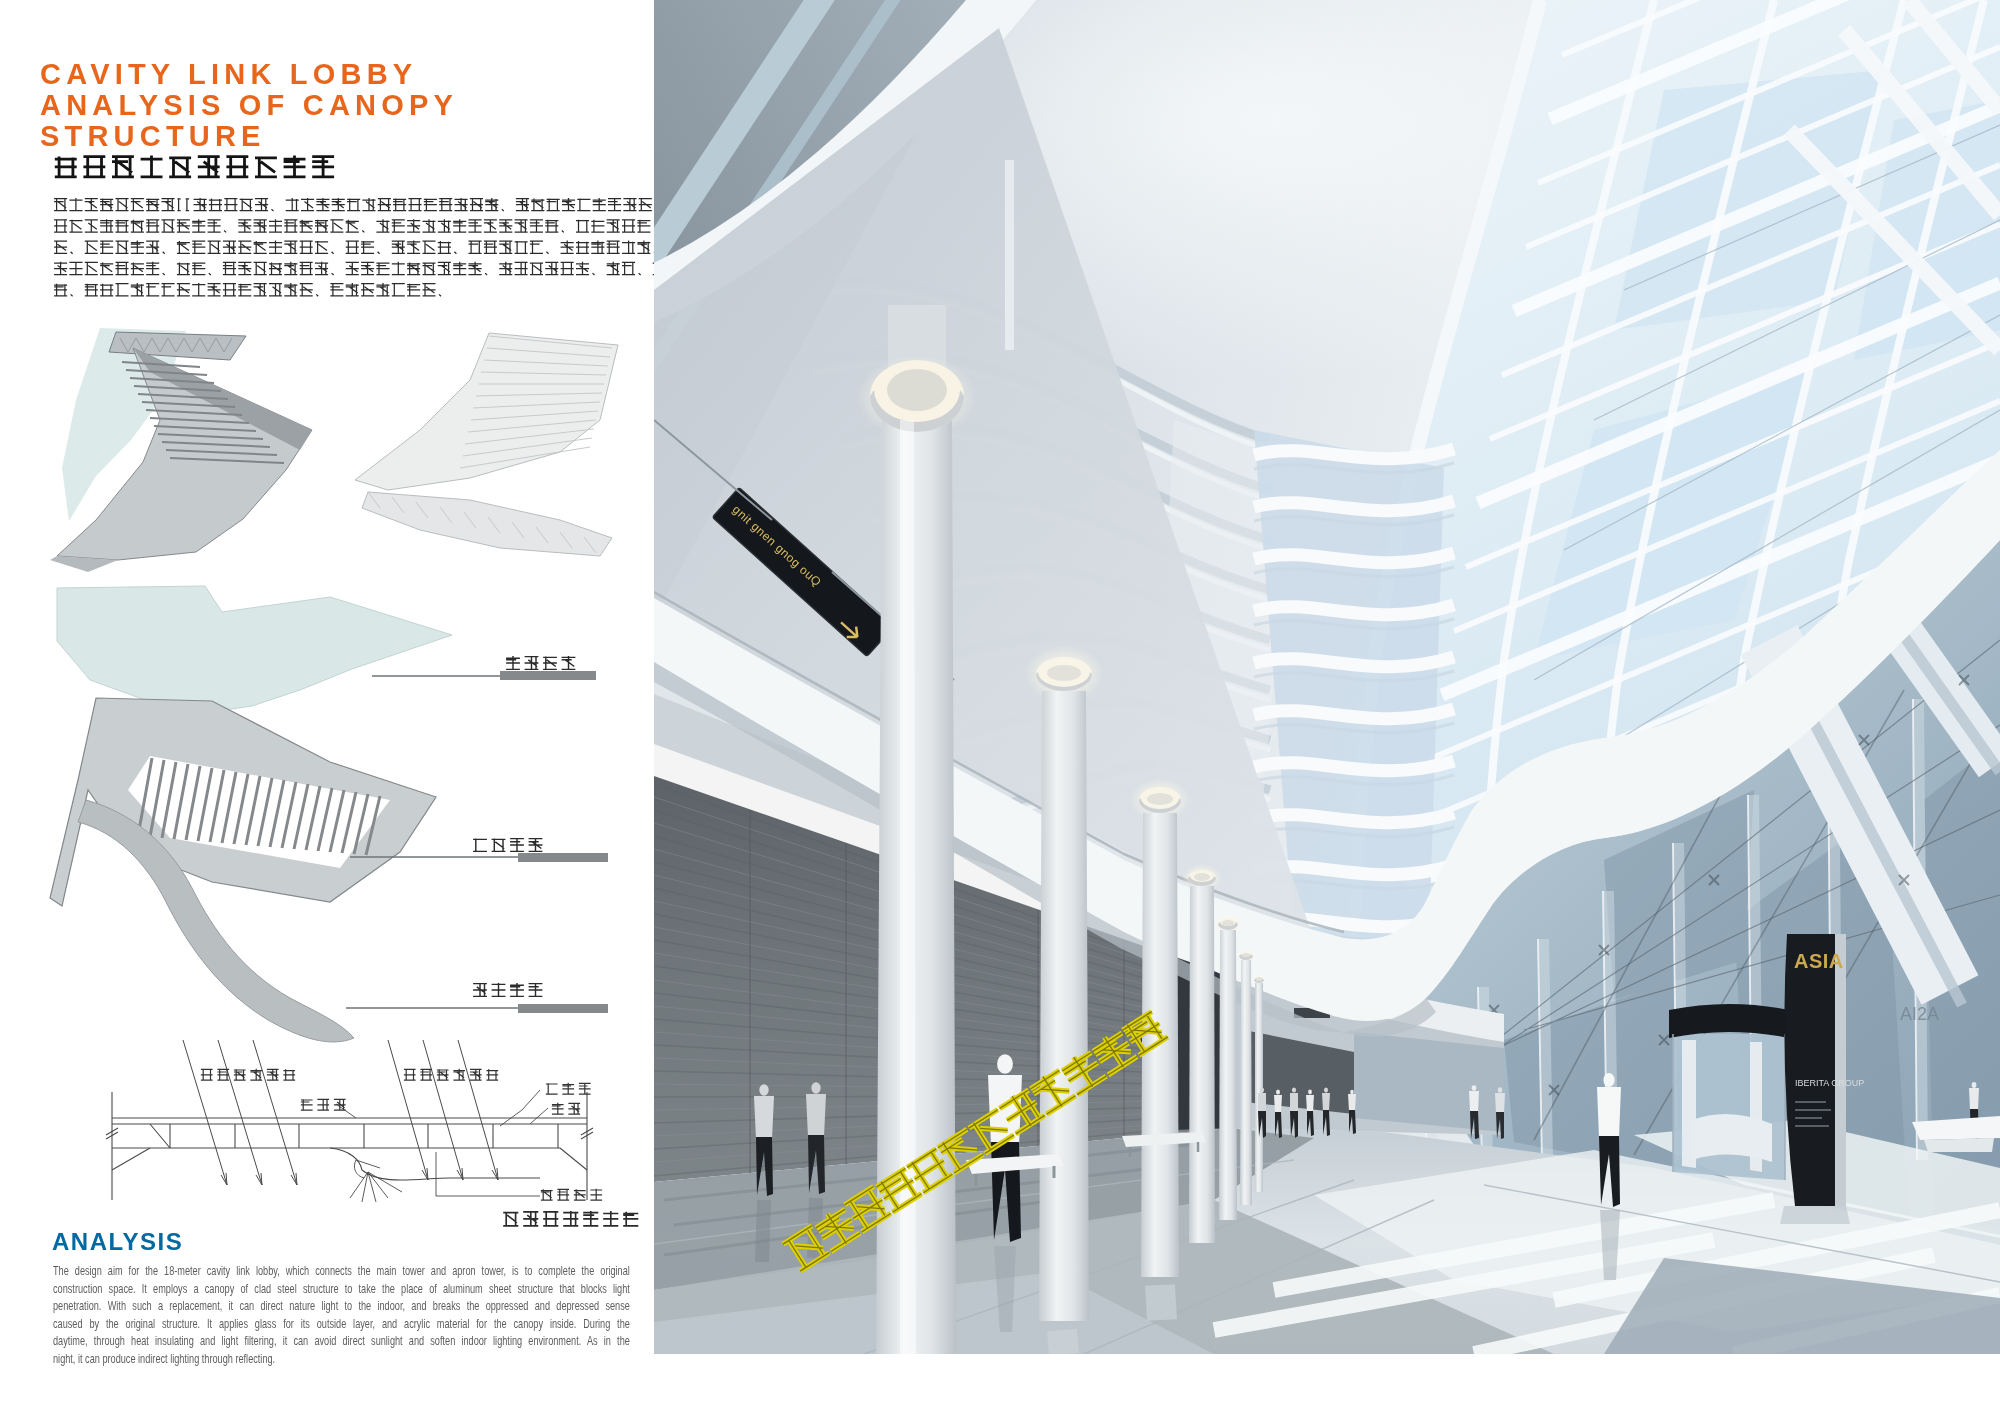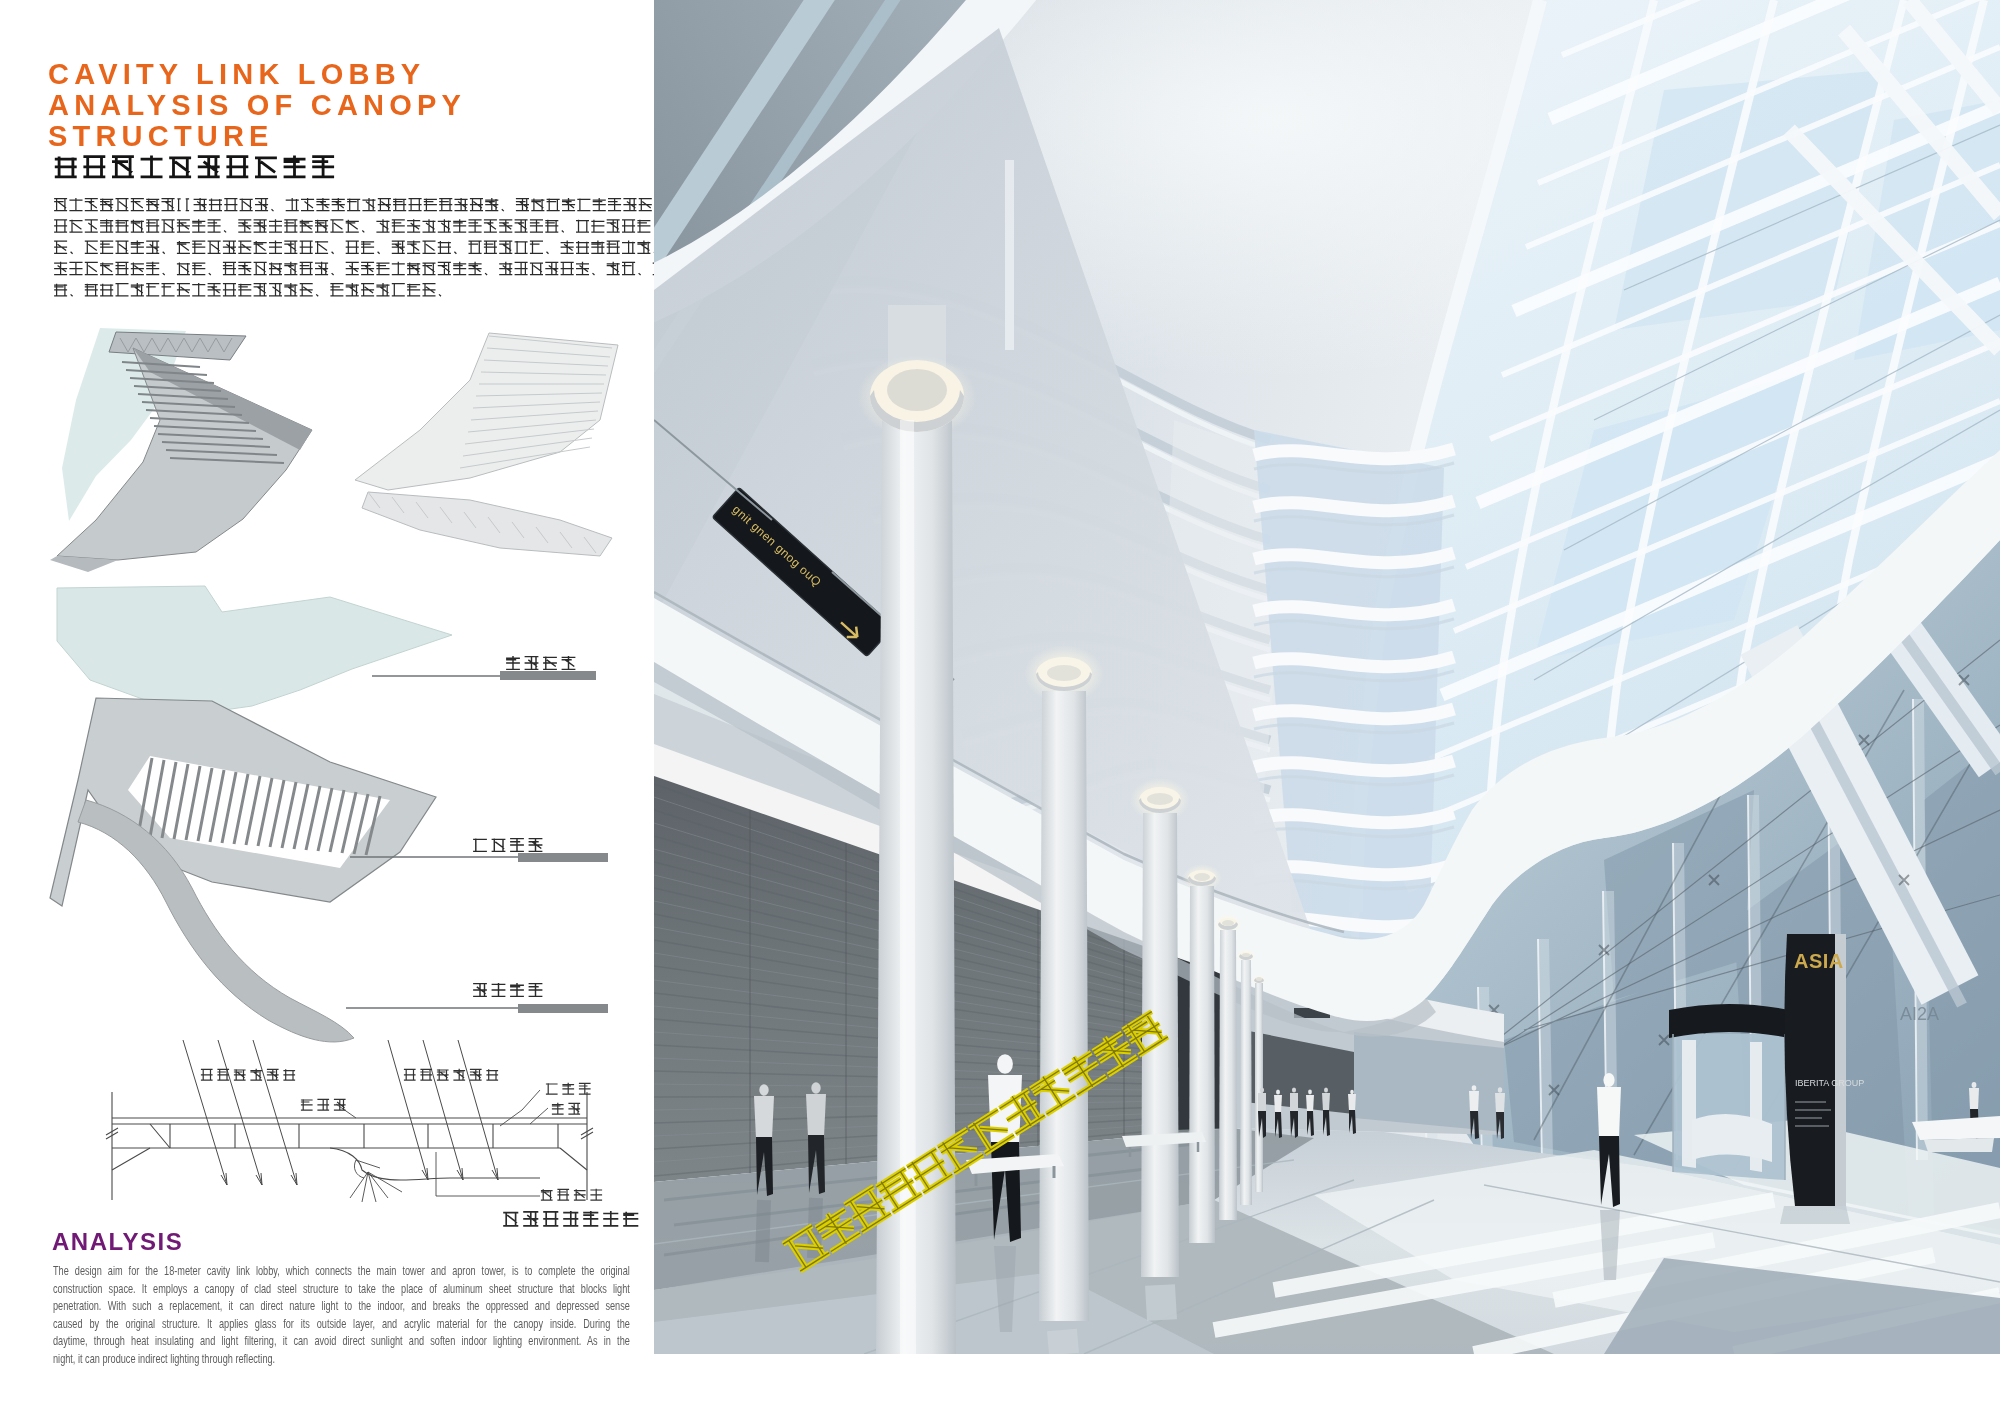--- a/index.html
+++ b/index.html
@@ -1,19 +1,19 @@
 <!DOCTYPE html>
 <html><head><meta charset="utf-8"><style>
 html,body{margin:0;padding:0;background:#ffffff;}
 *{box-sizing:border-box;}
 .page{position:relative;width:2000px;height:1414px;background:#ffffff;overflow:hidden;font-family:"Liberation Sans",sans-serif;}
 </style></head><body>
 <div class="page">
 
-<div style="position:absolute;left:48px;top:59px;width:560px;font-family:'Liberation Sans',sans-serif;font-weight:bold;font-size:29px;line-height:31px;letter-spacing:5.2px;color:#e8661c;">CAVITY LINK LOBBY<br>ANALYSIS OF CANOPY<br>STRUCTURE</div>
+<div style="position:absolute;left:40px;top:59px;width:560px;font-family:'Liberation Sans',sans-serif;font-weight:bold;font-size:29px;line-height:31px;letter-spacing:5.2px;color:#e8661c;">CAVITY LINK LOBBY<br>ANALYSIS OF CANOPY<br>STRUCTURE</div>
 
 <svg style="position:absolute;left:0;top:0;" width="400" height="200" viewBox="0 0 400 200">
       <path fill="none" stroke="#141414" stroke-width="2.81" d="M54.8 159.1L76.7 159.1M54.8 176.9L76.7 176.9M54.8 166.8L76.7 166.8M59.1 156.6L59.1 176.9M72.9 157.6L72.9 175.9M83.4 156.6L105.3 156.6M83.4 176.9L105.3 176.9M83.4 166.8L105.3 166.8M87.7 156.6L87.7 176.9M101.5 157.6L101.5 175.9M112.0 156.6L133.9 156.6M112.0 176.9L133.9 176.9M116.3 156.6L116.3 176.9M130.1 157.6L130.1 175.9M112.0 161.7L128.0 161.7M117.8 161.7L132.1 172.4M140.6 159.1L162.5 159.1M140.6 176.9L162.5 176.9M151.5 155.5L151.5 178.0M169.2 157.8L191.1 157.8M169.2 176.9L191.1 176.9M173.5 156.6L173.5 176.9M187.3 157.6L187.3 175.9M175.0 161.7L189.3 172.4M197.8 156.6L219.7 156.6M197.8 176.9L219.7 176.9M197.8 166.8L219.7 166.8M208.7 155.5L208.7 178.0M215.9 157.6L215.9 175.9M203.6 161.7L217.9 172.4M226.4 156.6L248.3 156.6M226.4 176.9L248.3 176.9M226.4 166.8L248.3 166.8M230.7 156.6L230.7 176.9M244.5 157.6L244.5 175.9M255.0 157.8L276.9 157.8M255.0 176.9L276.9 176.9M259.3 156.6L259.3 176.9M260.8 161.7L275.1 172.4M283.6 159.1L305.5 159.1M283.6 176.9L305.5 176.9M283.6 166.8L305.5 166.8M294.5 155.5L294.5 178.0M283.6 161.7L299.6 161.7M312.2 156.6L334.1 156.6M312.2 176.9L334.1 176.9M312.2 166.8L334.1 166.8M323.1 155.5L323.1 178.0M312.2 161.7L328.2 161.7"></path>
     </svg>
 
 <svg style="position:absolute;left:0;top:0;" width="654" height="330" viewBox="0 0 654 330">
       <path fill="none" stroke="#2b2b2b" stroke-width="1.25" d="M54.1 198.5L67.1 198.5M54.1 210.7L67.1 210.7M56.6 198.5L56.6 210.7M64.9 199.1L64.9 210.1M54.1 201.6L63.6 201.6M57.6 201.6L66.1 207.9M69.4 200.0L82.5 200.0M69.4 210.7L82.5 210.7M75.9 197.9L75.9 211.3M84.8 198.5L97.8 198.5M84.8 210.7L97.8 210.7M91.3 197.9L91.3 211.3M84.8 201.6L94.3 201.6M88.3 201.6L96.8 207.9M100.1 199.3L113.2 199.3M100.1 210.7L113.2 210.7M100.1 204.6L113.2 204.6M102.7 198.5L102.7 210.7M110.9 199.1L110.9 210.1M100.1 201.6L109.7 201.6M103.6 201.6L112.1 207.9M115.5 198.5L128.5 198.5M115.5 210.7L128.5 210.7M118.0 198.5L118.0 210.7M126.3 199.1L126.3 210.1M119.0 201.6L127.5 207.9M130.8 198.5L143.9 198.5M130.8 210.7L143.9 210.7M133.4 198.5L133.4 210.7M130.8 201.6L140.4 201.6M134.3 201.6L142.8 207.9M146.2 199.3L159.2 199.3M146.2 210.7L159.2 210.7M146.2 204.6L159.2 204.6M148.7 198.5L148.7 210.7M157.0 199.1L157.0 210.1M146.2 201.6L155.7 201.6M149.7 201.6L158.2 207.9M161.5 198.5L174.6 198.5M161.5 210.7L174.6 210.7M168.0 197.9L168.0 211.3M172.3 199.1L172.3 210.1M161.5 201.6L171.1 201.6M165.0 201.6L173.5 207.9M178.6 198.5L178.6 210.7M177.4 198.8L180.7 198.8M177.4 210.7L180.7 210.7M186.9 198.5L186.9 210.7M185.7 198.8L189.1 198.8M185.7 210.7L189.1 210.7M193.6 199.3L206.7 199.3M193.6 210.7L206.7 210.7M193.6 204.6L206.7 204.6M200.1 197.9L200.1 211.3M204.4 199.1L204.4 210.1M197.1 201.6L205.6 207.9M208.9 200.0L222.0 200.0M208.9 210.7L222.0 210.7M208.9 204.6L222.0 204.6M211.5 198.5L211.5 210.7M219.7 199.1L219.7 210.1M224.3 198.5L237.4 198.5M224.3 210.7L237.4 210.7M224.3 204.6L237.4 204.6M226.9 198.5L226.9 210.7M235.1 199.1L235.1 210.1M239.6 199.3L252.7 199.3M239.6 210.7L252.7 210.7M242.2 198.5L242.2 210.7M250.4 199.1L250.4 210.1M243.1 201.6L251.6 207.9M255.0 198.5L268.1 198.5M255.0 210.7L268.1 210.7M255.0 204.6L268.1 204.6M261.5 197.9L261.5 211.3M265.8 199.1L265.8 210.1M258.5 201.6L267.0 207.9M271.5 209.2L273.5 211.1M285.7 200.0L298.8 200.0M285.7 210.7L298.8 210.7M292.2 197.9L292.2 211.3M296.5 199.1L296.5 210.1M301.0 199.3L314.1 199.3M301.0 210.7L314.1 210.7M307.6 197.9L307.6 211.3M304.5 201.6L313.0 207.9M316.4 199.3L329.5 199.3M316.4 210.7L329.5 210.7M316.4 204.6L329.5 204.6M322.9 197.9L322.9 211.3M316.4 201.6L326.0 201.6M319.9 201.6L328.4 207.9M331.7 199.3L344.8 199.3M331.7 210.7L344.8 210.7M331.7 204.6L344.8 204.6M338.3 197.9L338.3 211.3M331.7 201.6L341.3 201.6M335.2 201.6L343.7 207.9M347.1 199.3L360.2 199.3M347.1 210.7L360.2 210.7M349.7 198.5L349.7 210.7M357.9 199.1L357.9 210.1M347.1 201.6L356.7 201.6M362.4 200.0L375.5 200.0M362.4 210.7L375.5 210.7M369.0 197.9L369.0 211.3M373.2 199.1L373.2 210.1M365.9 201.6L374.4 207.9M377.8 198.5L390.9 198.5M377.8 210.7L390.9 210.7M377.8 204.6L390.9 204.6M380.4 198.5L380.4 210.7M388.6 199.1L388.6 210.1M381.3 201.6L389.8 207.9M393.1 199.3L406.2 199.3M393.1 210.7L406.2 210.7M393.1 204.6L406.2 204.6M395.7 198.5L395.7 210.7M403.9 199.1L403.9 210.1M393.1 201.6L402.7 201.6M408.5 198.5L421.6 198.5M408.5 210.7L421.6 210.7M408.5 204.6L421.6 204.6M411.1 198.5L411.1 210.7M419.3 199.1L419.3 210.1M423.8 199.3L436.9 199.3M423.8 210.7L436.9 210.7M423.8 204.6L436.9 204.6M426.4 198.5L426.4 210.7M423.8 201.6L433.4 201.6M439.2 198.5L452.3 198.5M439.2 210.7L452.3 210.7M439.2 204.6L452.3 204.6M441.8 198.5L441.8 210.7M450.0 199.1L450.0 210.1M439.2 201.6L448.8 201.6M454.5 199.3L467.6 199.3M454.5 210.7L467.6 210.7M454.5 204.6L467.6 204.6M461.1 197.9L461.1 211.3M465.3 199.1L465.3 210.1M458.0 201.6L466.5 207.9M469.9 198.5L483.0 198.5M469.9 210.7L483.0 210.7M469.9 204.6L483.0 204.6M472.5 198.5L472.5 210.7M480.7 199.1L480.7 210.1M473.4 201.6L481.9 207.9M485.2 200.0L498.3 200.0M485.2 210.7L498.3 210.7M485.2 204.6L498.3 204.6M491.8 197.9L491.8 211.3M496.0 199.1L496.0 210.1M485.2 201.6L494.8 201.6M488.7 201.6L497.2 207.9M501.8 209.2L503.8 211.1M515.9 198.5L529.0 198.5M515.9 210.7L529.0 210.7M515.9 204.6L529.0 204.6M522.5 197.9L522.5 211.3M526.7 199.1L526.7 210.1M515.9 201.6L525.5 201.6M519.4 201.6L527.9 207.9M531.3 200.0L544.4 200.0M531.3 210.7L544.4 210.7M533.9 198.5L533.9 210.7M542.1 199.1L542.1 210.1M531.3 201.6L540.9 201.6M534.8 201.6L543.3 207.9M546.6 199.3L559.7 199.3M546.6 210.7L559.7 210.7M549.2 198.5L549.2 210.7M557.4 199.1L557.4 210.1M546.6 201.6L556.2 201.6M562.0 200.0L575.1 200.0M562.0 210.7L575.1 210.7M562.0 204.6L575.1 204.6M568.5 197.9L568.5 211.3M562.0 201.6L571.6 201.6M565.5 201.6L574.0 207.9M577.3 199.3L590.4 199.3M577.3 210.7L590.4 210.7M579.9 198.5L579.9 210.7M592.7 200.0L605.8 200.0M592.7 210.7L605.8 210.7M592.7 204.6L605.8 204.6M599.2 197.9L599.2 211.3M592.7 201.6L602.3 201.6M608.0 198.5L621.1 198.5M608.0 210.7L621.1 210.7M608.0 204.6L621.1 204.6M614.6 197.9L614.6 211.3M608.0 201.6L617.6 201.6M623.4 198.5L636.5 198.5M623.4 210.7L636.5 210.7M623.4 204.6L636.5 204.6M629.9 197.9L629.9 211.3M634.2 199.1L634.2 210.1M626.9 201.6L635.4 207.9M638.7 198.5L651.8 198.5M638.7 210.7L651.8 210.7M638.7 204.6L651.8 204.6M641.3 198.5L641.3 210.7M642.2 201.6L650.7 207.9"></path>
       <path fill="none" stroke="#2b2b2b" stroke-width="1.25" d="M54.1 219.8L67.1 219.8M54.1 232.0L67.1 232.0M54.1 225.9L67.1 225.9M56.6 219.8L56.6 232.0M64.9 220.4L64.9 231.4M69.4 220.6L82.5 220.6M69.4 232.0L82.5 232.0M72.0 219.8L72.0 232.0M72.9 222.9L81.4 229.2M84.8 219.8L97.8 219.8M84.8 232.0L97.8 232.0M91.3 219.2L91.3 232.6M88.3 222.9L96.8 229.2M100.1 220.6L113.2 220.6M100.1 232.0L113.2 232.0M100.1 225.9L113.2 225.9M106.6 219.2L106.6 232.6M110.9 220.4L110.9 231.4M100.1 222.9L109.7 222.9M115.5 220.6L128.5 220.6M115.5 232.0L128.5 232.0M115.5 225.9L128.5 225.9M118.0 219.8L118.0 232.0M126.3 220.4L126.3 231.4M115.5 222.9L125.0 222.9M130.8 221.3L143.9 221.3M130.8 232.0L143.9 232.0M133.4 219.8L133.4 232.0M141.6 220.4L141.6 231.4M130.8 222.9L140.4 222.9M134.3 222.9L142.8 229.2M146.2 219.8L159.2 219.8M146.2 232.0L159.2 232.0M146.2 225.9L159.2 225.9M148.7 219.8L148.7 232.0M157.0 220.4L157.0 231.4M146.2 222.9L155.7 222.9M161.5 219.8L174.6 219.8M161.5 232.0L174.6 232.0M164.1 219.8L164.1 232.0M172.3 220.4L172.3 231.4M165.0 222.9L173.5 229.2M176.9 219.8L189.9 219.8M176.9 232.0L189.9 232.0M176.9 225.9L189.9 225.9M179.4 219.8L179.4 232.0M176.9 222.9L186.4 222.9M180.4 222.9L188.9 229.2M192.2 221.3L205.3 221.3M192.2 232.0L205.3 232.0M192.2 225.9L205.3 225.9M198.7 219.2L198.7 232.6M192.2 222.9L201.8 222.9M207.6 219.8L220.6 219.8M207.6 232.0L220.6 232.0M207.6 225.9L220.6 225.9M214.1 219.2L214.1 232.6M207.6 222.9L217.1 222.9M224.1 230.5L226.1 232.4M238.3 219.8L251.3 219.8M238.3 232.0L251.3 232.0M238.3 225.9L251.3 225.9M244.8 219.2L244.8 232.6M238.3 222.9L247.8 222.9M241.8 222.9L250.3 229.2M253.6 219.8L266.7 219.8M253.6 232.0L266.7 232.0M253.6 225.9L266.7 225.9M260.1 219.2L260.1 232.6M264.4 220.4L264.4 231.4M253.6 222.9L263.2 222.9M257.1 222.9L265.6 229.2M269.0 221.3L282.0 221.3M269.0 232.0L282.0 232.0M269.0 225.9L282.0 225.9M275.5 219.2L275.5 232.6M284.3 219.8L297.4 219.8M284.3 232.0L297.4 232.0M284.3 225.9L297.4 225.9M286.9 219.8L286.9 232.0M295.1 220.4L295.1 231.4M284.3 222.9L293.9 222.9M299.7 221.3L312.7 221.3M299.7 232.0L312.7 232.0M299.7 225.9L312.7 225.9M302.2 219.8L302.2 232.0M299.7 222.9L309.2 222.9M303.2 222.9L311.7 229.2M315.0 220.6L328.1 220.6M315.0 232.0L328.1 232.0M315.0 225.9L328.1 225.9M317.6 219.8L317.6 232.0M325.8 220.4L325.8 231.4M315.0 222.9L324.6 222.9M318.5 222.9L327.0 229.2M330.4 219.8L343.4 219.8M330.4 232.0L343.4 232.0M332.9 219.8L332.9 232.0M333.9 222.9L342.4 229.2M345.7 221.3L358.8 221.3M345.7 232.0L358.8 232.0M348.3 219.8L348.3 232.0M345.7 222.9L355.3 222.9M349.2 222.9L357.7 229.2M362.3 230.5L364.3 232.4M376.4 221.3L389.5 221.3M376.4 232.0L389.5 232.0M383.0 219.2L383.0 232.6M387.2 220.4L387.2 231.4M379.9 222.9L388.4 229.2M391.8 219.8L404.8 219.8M391.8 232.0L404.8 232.0M391.8 225.9L404.8 225.9M394.3 219.8L394.3 232.0M391.8 222.9L401.3 222.9M407.1 220.6L420.2 220.6M407.1 232.0L420.2 232.0M407.1 225.9L420.2 225.9M413.7 219.2L413.7 232.6M410.6 222.9L419.1 229.2M422.5 221.3L435.5 221.3M422.5 232.0L435.5 232.0M429.0 219.2L429.0 232.6M433.3 220.4L433.3 231.4M426.0 222.9L434.5 229.2M437.8 221.3L450.9 221.3M437.8 232.0L450.9 232.0M444.4 219.2L444.4 232.6M448.6 220.4L448.6 231.4M441.3 222.9L449.8 229.2M453.2 221.3L466.2 221.3M453.2 232.0L466.2 232.0M453.2 225.9L466.2 225.9M459.7 219.2L459.7 232.6M453.2 222.9L462.7 222.9M468.5 219.8L481.6 219.8M468.5 232.0L481.6 232.0M468.5 225.9L481.6 225.9M475.1 219.2L475.1 232.6M468.5 222.9L478.1 222.9M483.9 219.8L496.9 219.8M483.9 232.0L496.9 232.0M490.4 219.2L490.4 232.6M483.9 222.9L493.4 222.9M487.4 222.9L495.9 229.2M499.2 219.8L512.3 219.8M499.2 232.0L512.3 232.0M499.2 225.9L512.3 225.9M505.8 219.2L505.8 232.6M499.2 222.9L508.8 222.9M502.7 222.9L511.2 229.2M514.6 219.8L527.6 219.8M514.6 232.0L527.6 232.0M521.1 219.2L521.1 232.6M525.4 220.4L525.4 231.4M514.6 222.9L524.1 222.9M518.1 222.9L526.6 229.2M529.9 219.8L543.0 219.8M529.9 232.0L543.0 232.0M529.9 225.9L543.0 225.9M536.5 219.2L536.5 232.6M529.9 222.9L539.5 222.9M545.3 220.6L558.3 220.6M545.3 232.0L558.3 232.0M545.3 225.9L558.3 225.9M547.8 219.8L547.8 232.0M556.1 220.4L556.1 231.4M545.3 222.9L554.8 222.9M561.8 230.5L563.8 232.4M576.0 220.6L589.0 220.6M576.0 232.0L589.0 232.0M578.5 219.8L578.5 232.0M586.8 220.4L586.8 231.4M591.3 221.3L604.4 221.3M591.3 232.0L604.4 232.0M591.3 225.9L604.4 225.9M593.9 219.8L593.9 232.0M606.7 219.8L619.7 219.8M606.7 232.0L619.7 232.0M613.2 219.2L613.2 232.6M617.5 220.4L617.5 231.4M606.7 222.9L616.2 222.9M610.2 222.9L618.7 229.2M622.0 219.8L635.1 219.8M622.0 232.0L635.1 232.0M622.0 225.9L635.1 225.9M624.6 219.8L624.6 232.0M632.8 220.4L632.8 231.4M637.4 220.6L650.4 220.6M637.4 232.0L650.4 232.0M637.4 225.9L650.4 225.9M639.9 219.8L639.9 232.0M637.4 222.9L646.9 222.9"></path>
       <path fill="none" stroke="#2b2b2b" stroke-width="1.25" d="M54.1 241.1L67.1 241.1M54.1 253.3L67.1 253.3M54.1 247.2L67.1 247.2M56.6 241.1L56.6 253.3M57.6 244.2L66.1 250.5M70.6 251.8L72.6 253.7M84.8 241.1L97.8 241.1M84.8 253.3L97.8 253.3M87.3 241.1L87.3 253.3M88.3 244.2L96.8 250.5M100.1 241.1L113.2 241.1M100.1 253.3L113.2 253.3M100.1 247.2L113.2 247.2M102.7 241.1L102.7 253.3M100.1 244.2L109.7 244.2M115.5 241.1L128.5 241.1M115.5 253.3L128.5 253.3M118.0 241.1L118.0 253.3M126.3 241.7L126.3 252.7M119.0 244.2L127.5 250.5M130.8 242.6L143.9 242.6M130.8 253.3L143.9 253.3M130.8 247.2L143.9 247.2M137.3 240.5L137.3 253.9M130.8 244.2L140.4 244.2M146.2 241.1L159.2 241.1M146.2 253.3L159.2 253.3M146.2 247.2L159.2 247.2M152.7 240.5L152.7 253.9M157.0 241.7L157.0 252.7M149.7 244.2L158.2 250.5M162.7 251.8L164.7 253.7M176.9 242.6L189.9 242.6M176.9 253.3L189.9 253.3M179.4 241.1L179.4 253.3M176.9 244.2L186.4 244.2M180.4 244.2L188.9 250.5M192.2 241.1L205.3 241.1M192.2 253.3L205.3 253.3M192.2 247.2L205.3 247.2M194.8 241.1L194.8 253.3M192.2 244.2L201.8 244.2M207.6 241.1L220.6 241.1M207.6 253.3L220.6 253.3M210.1 241.1L210.1 253.3M218.4 241.7L218.4 252.7M211.1 244.2L219.6 250.5M222.9 241.1L236.0 241.1M222.9 253.3L236.0 253.3M222.9 247.2L236.0 247.2M229.4 240.5L229.4 253.9M233.7 241.7L233.7 252.7M226.4 244.2L234.9 250.5M238.3 241.1L251.3 241.1M238.3 253.3L251.3 253.3M238.3 247.2L251.3 247.2M240.8 241.1L240.8 253.3M241.8 244.2L250.3 250.5M253.6 242.6L266.7 242.6M253.6 253.3L266.7 253.3M256.2 241.1L256.2 253.3M253.6 244.2L263.2 244.2M257.1 244.2L265.6 250.5M269.0 242.6L282.0 242.6M269.0 253.3L282.0 253.3M269.0 247.2L282.0 247.2M275.5 240.5L275.5 253.9M284.3 241.1L297.4 241.1M284.3 253.3L297.4 253.3M290.8 240.5L290.8 253.9M295.1 241.7L295.1 252.7M284.3 244.2L293.9 244.2M287.8 244.2L296.3 250.5M299.7 241.1L312.7 241.1M299.7 253.3L312.7 253.3M299.7 247.2L312.7 247.2M302.2 241.1L302.2 253.3M310.5 241.7L310.5 252.7M315.0 241.9L328.1 241.9M315.0 253.3L328.1 253.3M317.6 241.1L317.6 253.3M318.5 244.2L327.0 250.5M331.6 251.8L333.6 253.7M345.7 241.1L358.8 241.1M345.7 253.3L358.8 253.3M345.7 247.2L358.8 247.2M348.3 241.1L348.3 253.3M356.5 241.7L356.5 252.7M361.1 241.9L374.1 241.9M361.1 253.3L374.1 253.3M361.1 247.2L374.1 247.2M363.6 241.1L363.6 253.3M361.1 244.2L370.6 244.2M377.6 251.8L379.6 253.7M391.8 241.1L404.8 241.1M391.8 253.3L404.8 253.3M391.8 247.2L404.8 247.2M398.3 240.5L398.3 253.9M402.6 241.7L402.6 252.7M391.8 244.2L401.3 244.2M395.3 244.2L403.8 250.5M407.1 241.9L420.2 241.9M407.1 253.3L420.2 253.3M413.7 240.5L413.7 253.9M407.1 244.2L416.7 244.2M410.6 244.2L419.1 250.5M422.5 241.1L435.5 241.1M422.5 253.3L435.5 253.3M425.0 241.1L425.0 253.3M426.0 244.2L434.5 250.5M437.8 242.6L450.9 242.6M437.8 253.3L450.9 253.3M437.8 247.2L450.9 247.2M440.4 241.1L440.4 253.3M448.6 241.7L448.6 252.7M454.4 251.8L456.4 253.7M468.5 241.1L481.6 241.1M468.5 253.3L481.6 253.3M471.1 241.1L471.1 253.3M479.3 241.7L479.3 252.7M468.5 244.2L478.1 244.2M483.9 241.1L496.9 241.1M483.9 253.3L496.9 253.3M483.9 247.2L496.9 247.2M486.4 241.1L486.4 253.3M494.7 241.7L494.7 252.7M483.9 244.2L493.4 244.2M499.2 241.1L512.3 241.1M499.2 253.3L512.3 253.3M505.8 240.5L505.8 253.9M510.0 241.7L510.0 252.7M499.2 244.2L508.8 244.2M502.7 244.2L511.2 250.5M514.6 241.9L527.6 241.9M514.6 253.3L527.6 253.3M517.1 241.1L517.1 253.3M525.4 241.7L525.4 252.7M529.9 241.1L543.0 241.1M529.9 253.3L543.0 253.3M532.5 241.1L532.5 253.3M529.9 244.2L539.5 244.2M546.5 251.8L548.5 253.7M560.6 242.6L573.7 242.6M560.6 253.3L573.7 253.3M560.6 247.2L573.7 247.2M567.2 240.5L567.2 253.9M564.1 244.2L572.6 250.5M576.0 242.6L589.0 242.6M576.0 253.3L589.0 253.3M576.0 247.2L589.0 247.2M578.5 241.1L578.5 253.3M586.8 241.7L586.8 252.7M591.3 242.6L604.4 242.6M591.3 253.3L604.4 253.3M591.3 247.2L604.4 247.2M597.9 240.5L597.9 253.9M602.1 241.7L602.1 252.7M591.3 244.2L600.9 244.2M606.7 241.1L619.7 241.1M606.7 253.3L619.7 253.3M606.7 247.2L619.7 247.2M609.2 241.1L609.2 253.3M617.5 241.7L617.5 252.7M606.7 244.2L616.2 244.2M622.0 242.6L635.1 242.6M622.0 253.3L635.1 253.3M628.6 240.5L628.6 253.9M632.8 241.7L632.8 252.7M637.4 242.6L650.4 242.6M637.4 253.3L650.4 253.3M643.9 240.5L643.9 253.9M648.2 241.7L648.2 252.7M637.4 244.2L646.9 244.2M640.9 244.2L649.4 250.5M653.9 251.8L655.9 253.7"></path>
       <path fill="none" stroke="#2b2b2b" stroke-width="1.25" d="M54.1 263.2L67.1 263.2M54.1 274.6L67.1 274.6M54.1 268.5L67.1 268.5M60.6 261.8L60.6 275.2M57.6 265.5L66.1 271.8M69.4 262.4L82.5 262.4M69.4 274.6L82.5 274.6M69.4 268.5L82.5 268.5M75.9 261.8L75.9 275.2M84.8 262.4L97.8 262.4M84.8 274.6L97.8 274.6M87.3 262.4L87.3 274.6M88.3 265.5L96.8 271.8M100.1 263.9L113.2 263.9M100.1 274.6L113.2 274.6M102.7 262.4L102.7 274.6M100.1 265.5L109.7 265.5M103.6 265.5L112.1 271.8M115.5 262.4L128.5 262.4M115.5 274.6L128.5 274.6M115.5 268.5L128.5 268.5M118.0 262.4L118.0 274.6M126.3 263.0L126.3 274.0M115.5 265.5L125.0 265.5M130.8 263.9L143.9 263.9M130.8 274.6L143.9 274.6M130.8 268.5L143.9 268.5M133.4 262.4L133.4 274.6M134.3 265.5L142.8 271.8M146.2 263.2L159.2 263.2M146.2 274.6L159.2 274.6M146.2 268.5L159.2 268.5M152.7 261.8L152.7 275.2M146.2 265.5L155.7 265.5M162.7 273.1L164.7 275.0M176.9 263.9L189.9 263.9M176.9 274.6L189.9 274.6M179.4 262.4L179.4 274.6M187.7 263.0L187.7 274.0M180.4 265.5L188.9 271.8M192.2 263.2L205.3 263.2M192.2 274.6L205.3 274.6M192.2 268.5L205.3 268.5M194.8 262.4L194.8 274.6M192.2 265.5L201.8 265.5M208.8 273.1L210.8 275.0M222.9 262.4L236.0 262.4M222.9 274.6L236.0 274.6M222.9 268.5L236.0 268.5M225.5 262.4L225.5 274.6M233.7 263.0L233.7 274.0M222.9 265.5L232.5 265.5M238.3 262.4L251.3 262.4M238.3 274.6L251.3 274.6M238.3 268.5L251.3 268.5M244.8 261.8L244.8 275.2M238.3 265.5L247.8 265.5M241.8 265.5L250.3 271.8M253.6 262.4L266.7 262.4M253.6 274.6L266.7 274.6M256.2 262.4L256.2 274.6M264.4 263.0L264.4 274.0M257.1 265.5L265.6 271.8M269.0 263.9L282.0 263.9M269.0 274.6L282.0 274.6M269.0 268.5L282.0 268.5M271.5 262.4L271.5 274.6M279.8 263.0L279.8 274.0M272.5 265.5L281.0 271.8M284.3 263.9L297.4 263.9M284.3 274.6L297.4 274.6M290.8 261.8L290.8 275.2M295.1 263.0L295.1 274.0M284.3 265.5L293.9 265.5M287.8 265.5L296.3 271.8M299.7 262.4L312.7 262.4M299.7 274.6L312.7 274.6M299.7 268.5L312.7 268.5M302.2 262.4L302.2 274.6M310.5 263.0L310.5 274.0M299.7 265.5L309.2 265.5M315.0 263.2L328.1 263.2M315.0 274.6L328.1 274.6M315.0 268.5L328.1 268.5M321.6 261.8L321.6 275.2M325.8 263.0L325.8 274.0M318.5 265.5L327.0 271.8M331.6 273.1L333.6 275.0M345.7 262.4L358.8 262.4M345.7 274.6L358.8 274.6M345.7 268.5L358.8 268.5M352.3 261.8L352.3 275.2M349.2 265.5L357.7 271.8M361.1 262.4L374.1 262.4M361.1 274.6L374.1 274.6M361.1 268.5L374.1 268.5M367.6 261.8L367.6 275.2M361.1 265.5L370.6 265.5M364.6 265.5L373.1 271.8M376.4 263.2L389.5 263.2M376.4 274.6L389.5 274.6M376.4 268.5L389.5 268.5M379.0 262.4L379.0 274.6M376.4 265.5L386.0 265.5M391.8 263.9L404.8 263.9M391.8 274.6L404.8 274.6M398.3 261.8L398.3 275.2M407.1 263.9L420.2 263.9M407.1 274.6L420.2 274.6M407.1 268.5L420.2 268.5M409.7 262.4L409.7 274.6M417.9 263.0L417.9 274.0M407.1 265.5L416.7 265.5M410.6 265.5L419.1 271.8M422.5 263.2L435.5 263.2M422.5 274.6L435.5 274.6M425.0 262.4L425.0 274.6M433.3 263.0L433.3 274.0M422.5 265.5L432.0 265.5M426.0 265.5L434.5 271.8M437.8 262.4L450.9 262.4M437.8 274.6L450.9 274.6M444.4 261.8L444.4 275.2M448.6 263.0L448.6 274.0M437.8 265.5L447.4 265.5M441.3 265.5L449.8 271.8M453.2 263.9L466.2 263.9M453.2 274.6L466.2 274.6M453.2 268.5L466.2 268.5M459.7 261.8L459.7 275.2M453.2 265.5L462.7 265.5M468.5 263.9L481.6 263.9M468.5 274.6L481.6 274.6M468.5 268.5L481.6 268.5M475.1 261.8L475.1 275.2M468.5 265.5L478.1 265.5M472.0 265.5L480.5 271.8M485.1 273.1L487.1 275.0M499.2 263.9L512.3 263.9M499.2 274.6L512.3 274.6M499.2 268.5L512.3 268.5M505.8 261.8L505.8 275.2M510.0 263.0L510.0 274.0M502.7 265.5L511.2 271.8M514.6 262.4L527.6 262.4M514.6 274.6L527.6 274.6M514.6 268.5L527.6 268.5M521.1 261.8L521.1 275.2M525.4 263.0L525.4 274.0M529.9 263.2L543.0 263.2M529.9 274.6L543.0 274.6M532.5 262.4L532.5 274.6M540.7 263.0L540.7 274.0M533.4 265.5L541.9 271.8M545.3 262.4L558.3 262.4M545.3 274.6L558.3 274.6M545.3 268.5L558.3 268.5M551.8 261.8L551.8 275.2M556.1 263.0L556.1 274.0M548.8 265.5L557.3 271.8M560.6 262.4L573.7 262.4M560.6 274.6L573.7 274.6M560.6 268.5L573.7 268.5M563.2 262.4L563.2 274.6M571.4 263.0L571.4 274.0M576.0 263.9L589.0 263.9M576.0 274.6L589.0 274.6M576.0 268.5L589.0 268.5M582.5 261.8L582.5 275.2M579.5 265.5L588.0 271.8M592.5 273.1L594.5 275.0M606.7 263.9L619.7 263.9M606.7 274.6L619.7 274.6M613.2 261.8L613.2 275.2M617.5 263.0L617.5 274.0M606.7 265.5L616.2 265.5M610.2 265.5L618.7 271.8M622.0 262.4L635.1 262.4M622.0 274.6L635.1 274.6M624.6 262.4L624.6 274.6M632.8 263.0L632.8 274.0M622.0 265.5L631.6 265.5M638.6 273.1L640.6 275.0M652.7 263.2L665.8 263.2M652.7 274.6L665.8 274.6M655.3 262.4L655.3 274.6M663.5 263.0L663.5 274.0M656.2 265.5L664.7 271.8"></path>
@@ -92,21 +92,21 @@
 
 <path fill="none" stroke="#2b2b2b" stroke-width="1.66" d="M503.2 1212.6L518.3 1212.6M503.2 1225.8L518.3 1225.8M506.2 1211.8L506.2 1225.8M515.6 1212.5L515.6 1225.0M507.2 1215.2L517.0 1222.6M523.2 1211.8L538.3 1211.8M523.2 1225.8L538.3 1225.8M523.2 1218.8L538.3 1218.8M530.8 1211.0L530.8 1226.5M535.6 1212.5L535.6 1225.0M527.2 1215.2L537.0 1222.6M543.2 1211.8L558.3 1211.8M543.2 1225.8L558.3 1225.8M543.2 1218.8L558.3 1218.8M546.2 1211.8L546.2 1225.8M555.6 1212.5L555.6 1225.0M563.2 1212.6L578.3 1212.6M563.2 1225.8L578.3 1225.8M563.2 1218.8L578.3 1218.8M570.8 1211.0L570.8 1226.5M575.6 1212.5L575.6 1225.0M583.2 1212.6L598.3 1212.6M583.2 1225.8L598.3 1225.8M583.2 1218.8L598.3 1218.8M590.8 1211.0L590.8 1226.5M583.2 1215.2L594.2 1215.2M603.2 1213.5L618.3 1213.5M603.2 1225.8L618.3 1225.8M603.2 1218.8L618.3 1218.8M610.8 1211.0L610.8 1226.5M623.2 1213.5L638.3 1213.5M623.2 1225.8L638.3 1225.8M623.2 1218.8L638.3 1218.8M626.2 1211.8L626.2 1225.8M623.2 1215.2L634.2 1215.2"></path>
 
 <path fill="none" stroke="#2b2b2b" stroke-width="1.44" d="M506.1 658.2L519.9 658.2M506.1 669.4L519.9 669.4M506.1 663.0L519.9 663.0M513.0 656.0L513.0 670.0M506.1 659.8L516.2 659.8M524.6 656.6L538.4 656.6M524.6 669.4L538.4 669.4M524.6 663.0L538.4 663.0M531.5 656.0L531.5 670.0M536.0 657.2L536.0 668.8M528.3 659.8L537.3 666.5M543.1 657.4L556.9 657.4M543.1 669.4L556.9 669.4M543.1 663.0L556.9 663.0M545.8 656.6L545.8 669.4M546.8 659.8L555.8 666.5M561.6 657.4L575.4 657.4M561.6 669.4L575.4 669.4M568.5 656.0L568.5 670.0M561.6 659.8L571.7 659.8M565.3 659.8L574.3 666.5"></path>
 
 <path fill="none" stroke="#2b2b2b" stroke-width="1.44" d="M473.1 839.4L486.9 839.4M473.1 851.4L486.9 851.4M475.8 838.6L475.8 851.4M491.6 839.4L505.4 839.4M491.6 851.4L505.4 851.4M494.3 838.6L494.3 851.4M503.0 839.2L503.0 850.8M495.3 841.8L504.3 848.5M510.1 838.6L523.9 838.6M510.1 851.4L523.9 851.4M510.1 845.0L523.9 845.0M517.0 838.0L517.0 852.0M510.1 841.8L520.2 841.8M528.6 838.6L542.4 838.6M528.6 851.4L542.4 851.4M528.6 845.0L542.4 845.0M535.5 838.0L535.5 852.0M528.6 841.8L538.7 841.8M532.3 841.8L541.3 848.5"></path>
 
 <path fill="none" stroke="#2b2b2b" stroke-width="1.44" d="M473.1 983.6L486.9 983.6M473.1 996.4L486.9 996.4M473.1 990.0L486.9 990.0M480.0 983.0L480.0 997.0M484.5 984.2L484.5 995.8M476.8 986.8L485.8 993.5M491.6 984.4L505.4 984.4M491.6 996.4L505.4 996.4M491.6 990.0L505.4 990.0M498.5 983.0L498.5 997.0M510.1 985.2L523.9 985.2M510.1 996.4L523.9 996.4M510.1 990.0L523.9 990.0M517.0 983.0L517.0 997.0M510.1 986.8L520.2 986.8M528.6 983.6L542.4 983.6M528.6 996.4L542.4 996.4M528.6 990.0L542.4 990.0M535.5 983.0L535.5 997.0M528.6 986.8L538.7 986.8"></path>
 </svg>
 
-<div style="position:absolute;left:52px;top:1228px;font-family:'Liberation Sans',sans-serif;font-weight:bold;font-size:24px;letter-spacing:1.5px;color:#701a75;">ANALYSIS</div>
+<div style="position:absolute;left:52px;top:1228px;font-family:'Liberation Sans',sans-serif;font-weight:bold;font-size:24px;letter-spacing:1.5px;color:#0369a1;">ANALYSIS</div>
 
 <div style="position:absolute;left:53px;top:1262px;width:830px;transform:scaleX(0.695);transform-origin:0 0;font-family:'Liberation Sans',sans-serif;font-size:13.2px;line-height:17.6px;color:#5d5d5d;">
       <div style="text-align:justify;text-align-last:justify;">The design aim for the 18-meter cavity link lobby, which connects the main tower and apron tower, is to complete the original</div>
       <div style="text-align:justify;text-align-last:justify;">construction space. It employs a canopy of clad steel structure to take the place of aluminum sheet structure that blocks light</div>
       <div style="text-align:justify;text-align-last:justify;">penetration. With such a replacement, it can direct nature light to the indoor, and breaks the oppressed and depressed sense</div>
       <div style="text-align:justify;text-align-last:justify;">caused by the original structure. It applies glass for its outside layer, and acrylic material for the canopy inside. During the</div>
       <div style="text-align:justify;text-align-last:justify;">daytime, through heat insulating and light filtering, it can avoid direct sunlight and soften indoor lighting environment. As in the</div>
       <div>night, it can produce indirect lighting through reflecting.</div>
     </div>
 

